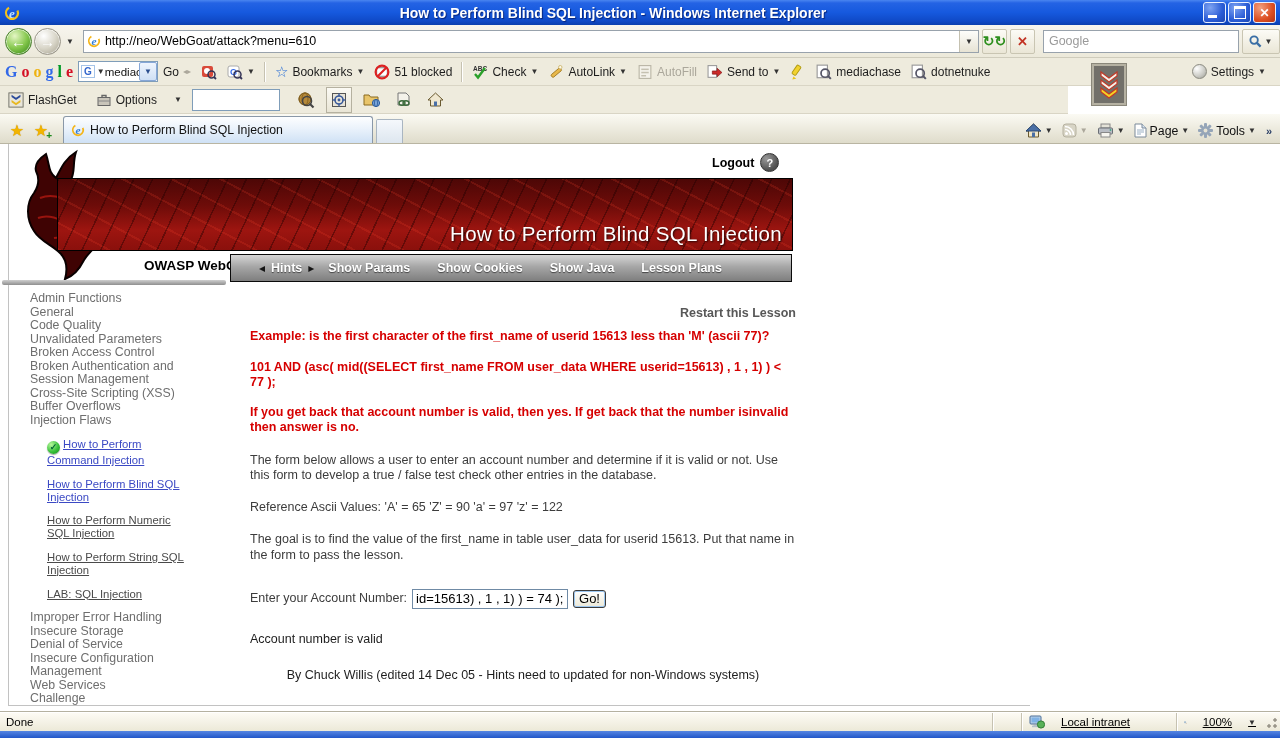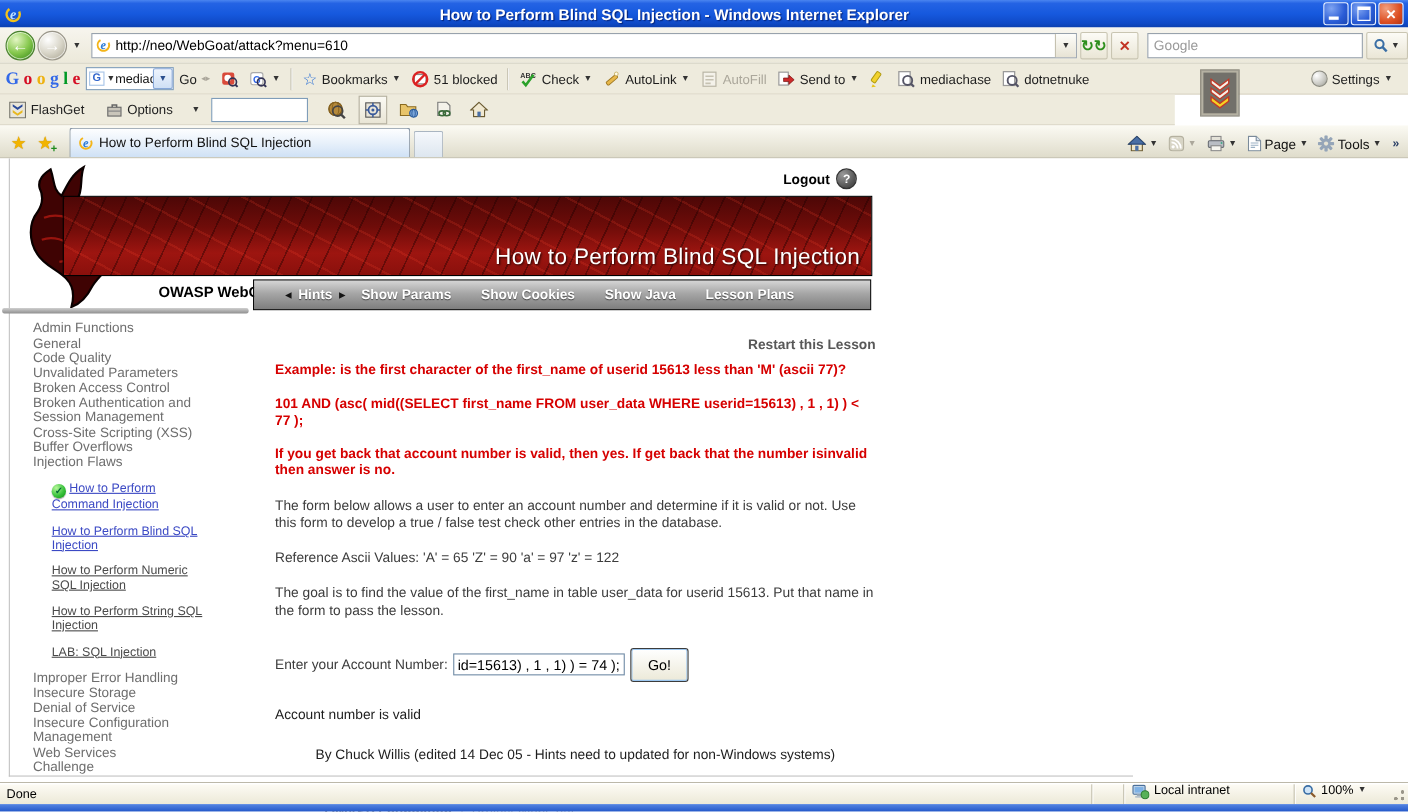--- a/index.html
+++ b/index.html
@@ -136,37 +136,37 @@
   .lesson.dark a{color:#4a4a4a;}
 
   
   #main{left:250px;top:162px;width:546px;font-size:12.5px;color:#3c3c3c;line-height:1.22;}
   #restart{text-align:right;font-weight:bold;color:#585858;cursor:pointer;}
   .red-block{color:#d60000;font-weight:bold;margin-top:15px;}
   .para{margin-top:17px;}
   #form-row{margin-top:26px;display:flex;align-items:center;gap:5px;}
   #acct-input{width:148px;height:18px;border:1px solid #6f8aa5;font-size:13px;
     font-family:"Liberation Sans",sans-serif;padding:0 3px;color:#000;box-sizing:content-box;}
-  #go-btn{height:31px;padding:0 15px;font-size:13px;font-family:"Liberation Sans",sans-serif;
+  #go-btn{height:18px;padding:0 5px;font-size:13px;font-family:"Liberation Sans",sans-serif;
     border:1px solid #3c3c3c;border-radius:3px;background:linear-gradient(#ffffff,#ece9d8);
     box-shadow:inset 0 0 0 1px #9cc7f0;cursor:pointer;}
   #result{margin-top:23px;color:#1d1d1d;}
   #byline{margin-top:21px;text-align:center;color:#1d1d1d;white-space:nowrap;}
   #footer{margin-top:38px;margin-left:45px;font-size:12.3px;}
   #footer .f1{color:#6b6b6b;font-weight:bold;}
   #footer .f2{color:#aaa;margin:0 4px;}
   #footer .f3{color:#9a9a9a;}
 
   
   #statusbar{left:0;top:712px;width:1280px;height:19px;box-sizing:border-box;
     background:linear-gradient(#fdfbf4,#ece9d8);border-top:1px solid #fff;
     box-shadow:0 -1px 0 #b5b1a0;display:flex;align-items:center;font-size:11.5px;color:#000;}
   #statusbar .done{margin-left:6px;flex:1;}
-  .panel{display:flex;align-items:flex-start;height:100%;border-left:1px solid #c6c2b1;
-    box-shadow:inset 1px 0 0 #fff;padding:0 7px;gap:4px;white-space:nowrap;}
+  .panel{display:flex;align-items:center;height:100%;border-left:1px solid #c6c2b1;
+    box-shadow:inset 1px 0 0 #fff;padding:0 7px;gap:16px;white-space:nowrap;text-decoration:underline;}
   .grip{width:16px;height:16px;margin-right:1px;
     background:
      radial-gradient(circle at 12px 12px,#9a968a 1.5px,transparent 1.8px),
      radial-gradient(circle at 12px 6px,#9a968a 1.5px,transparent 1.8px),
      radial-gradient(circle at 6px 12px,#9a968a 1.5px,transparent 1.8px);}
   #taskbar{left:0;top:731px;width:1280px;height:7px;
     background:linear-gradient(#5585e2,#2257c8);}
 
   svg{display:block;}
 </style>

